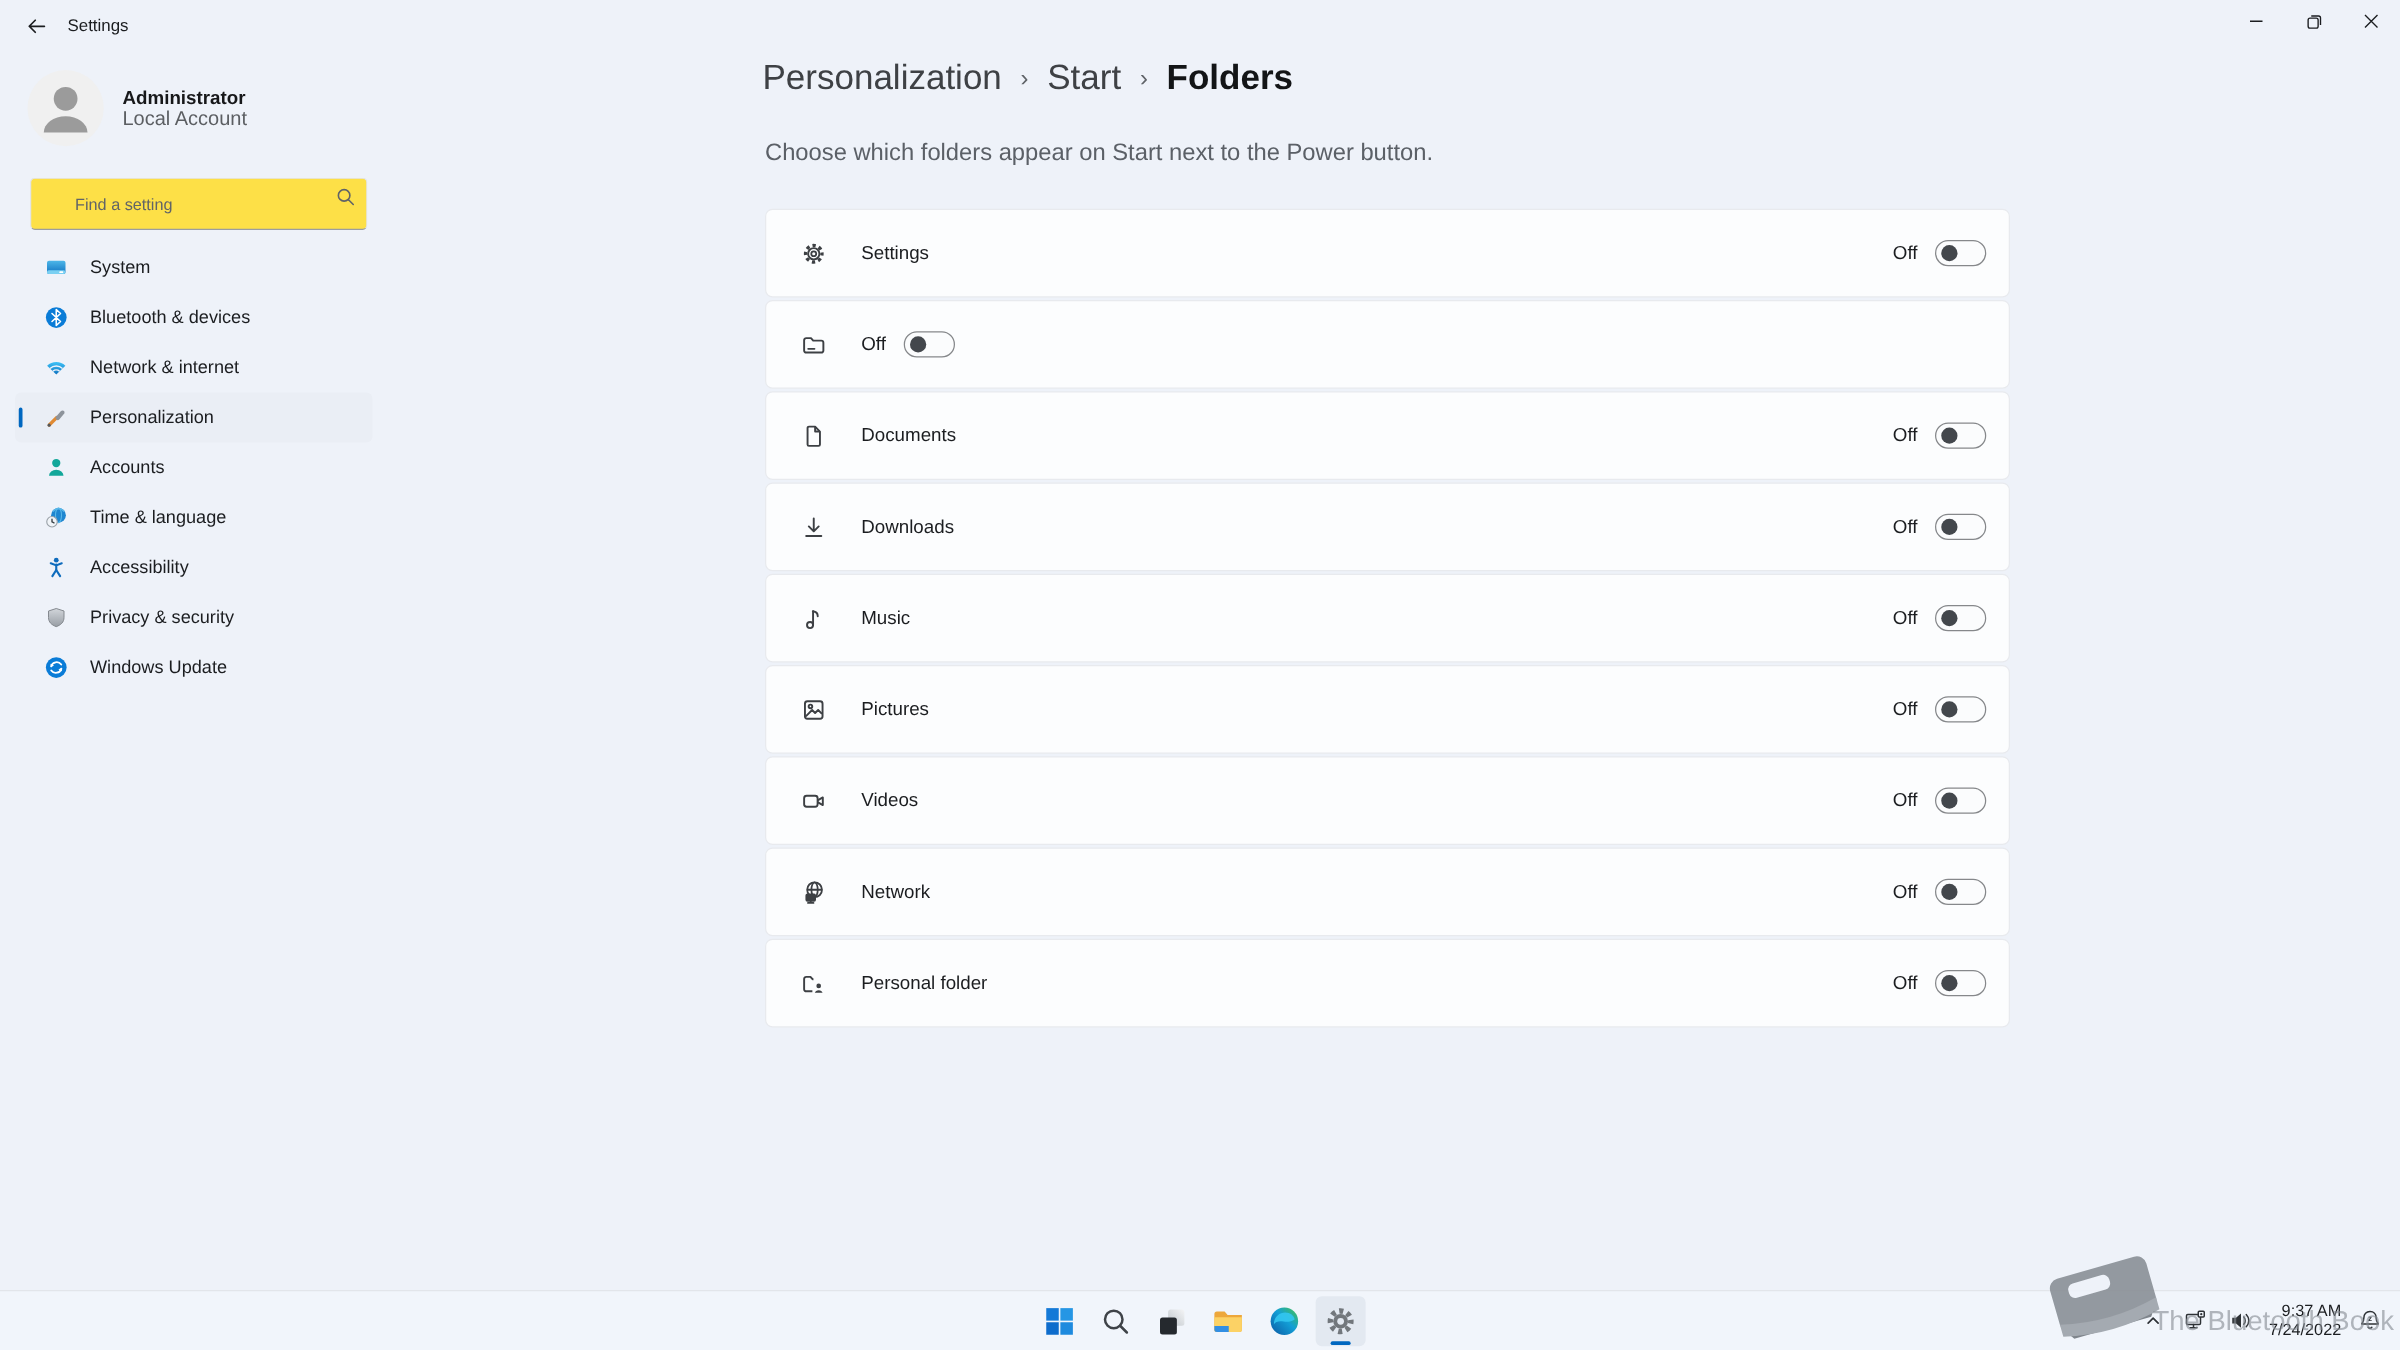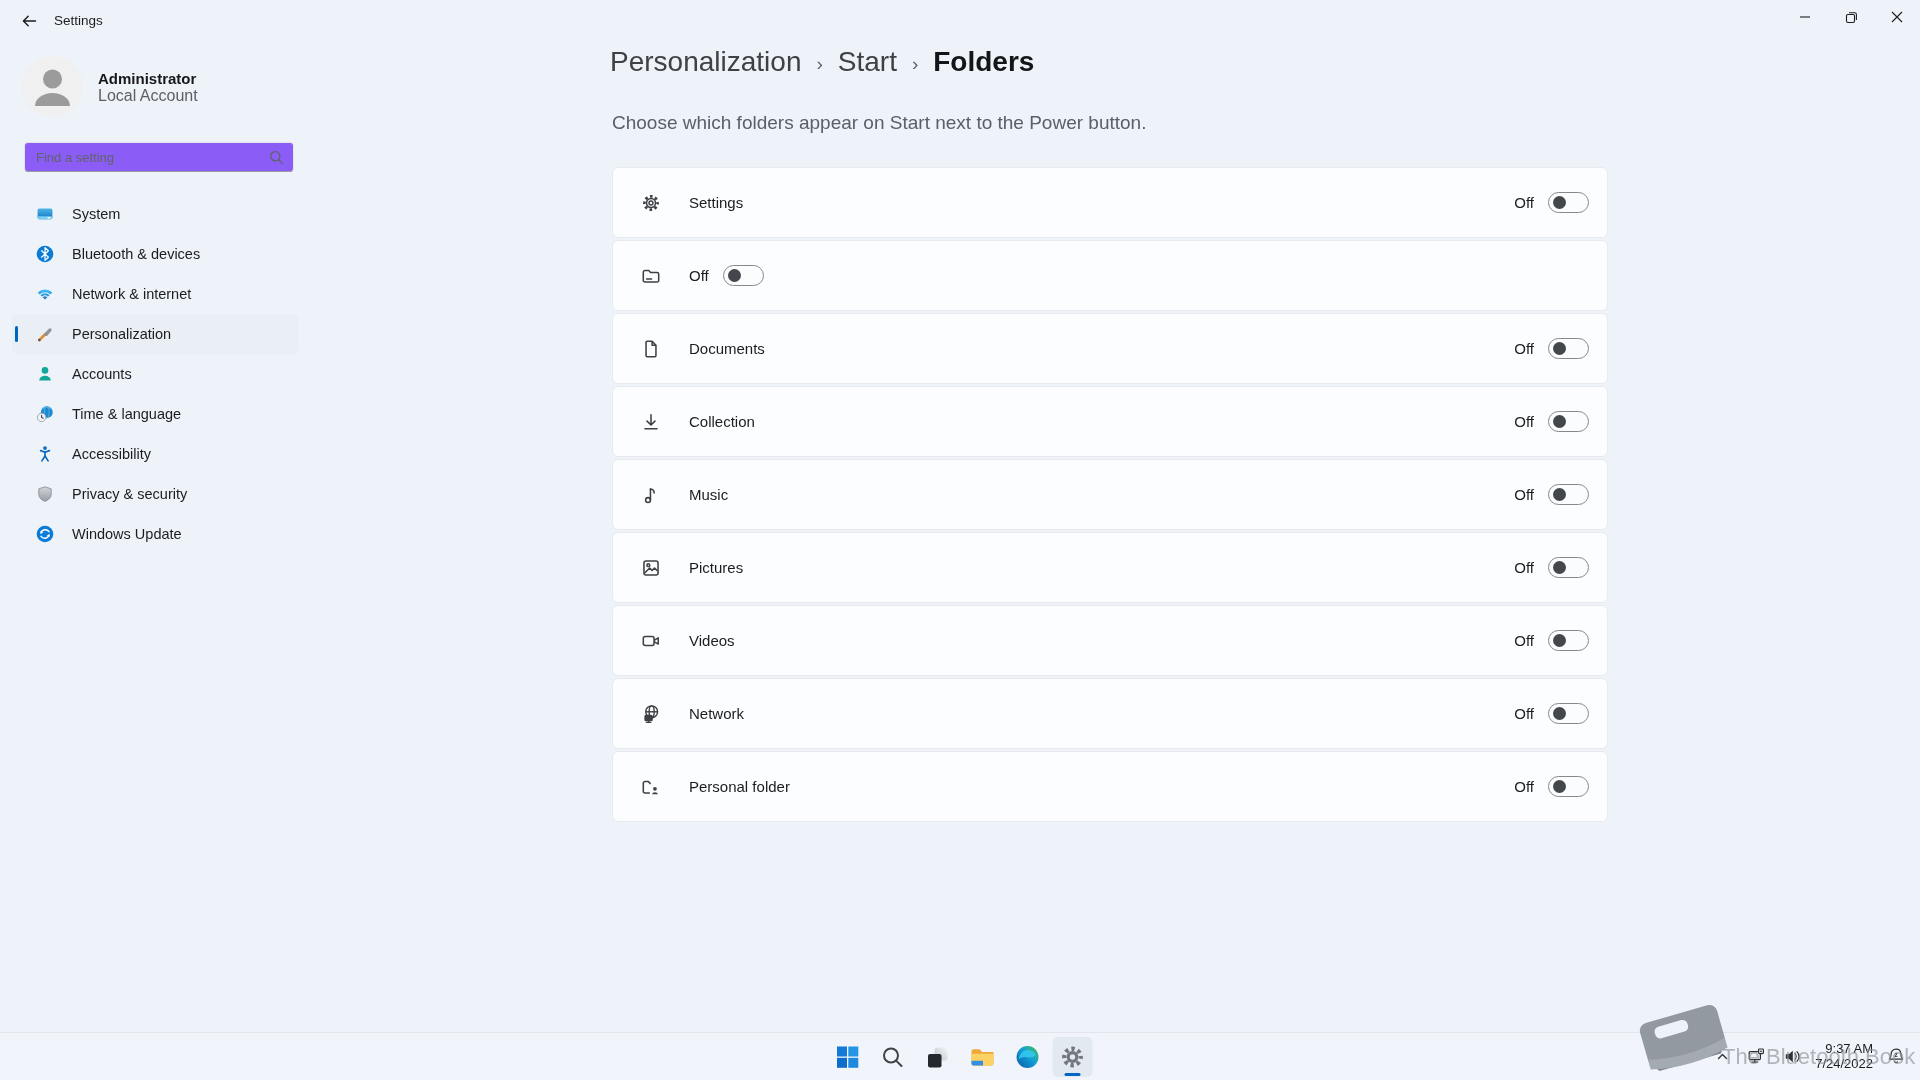--- a/index.html
+++ b/index.html
@@ -19,22 +19,22 @@
   .win-title { position:absolute; left:54px; top:13px; font-size:13.5px; color:#1b1d20; }
   .caption-controls { position:absolute; right:0; top:0; display:flex; }
   .cap-btn { width:46px; height:34px; display:flex; align-items:center; justify-content:center; cursor:pointer; }
 
   
   .account { position:absolute; left:22px; top:56px; display:flex; align-items:center; gap:15px; cursor:pointer; }
   .avatar { width:61px; height:61px; border-radius:50%; background:#f0f0f0; display:flex; align-items:center; justify-content:center; overflow:hidden; }
   .acct-name { font-size:15px; font-weight:bold; color:#17181a; line-height:19px; }
   .acct-type { font-size:16px; color:#5c5f63; line-height:16px; }
 
-  .search-box { position:absolute; left:24px; top:142px; width:270px; height:30px;
-    background:#8b5cf6; border:1px solid #e3e4e6; border-bottom:1px solid #9b9da0; border-radius:4px; }
+  .search-box { position:absolute; left:24px; top:142px; width:270px; height:42px;
+    background:#fde047; border:1px solid #e3e4e6; border-bottom:1px solid #9b9da0; border-radius:4px;padding-left:24px; }
   .search-box input { width:100%; height:100%; border:none; outline:none; background:transparent;
     font-family:"Liberation Sans",sans-serif; font-size:13px; color:#1b1d20; padding:0 30px 0 11px; }
   .search-box input::placeholder { color:#616467; }
   .search-glyph { position:absolute; right:9px; top:7px; }
 
   .nav { position:absolute; left:12px; top:194px; width:286px; }
   .nav-item { height:40px; display:flex; align-items:center; gap:17px; padding-left:23px;
     border-radius:5px; font-size:14.5px; color:#1b1d20; position:relative; cursor:pointer; }
   .nav-item.selected { background:#eaeef5; }
   .nav-item.selected::before { content:""; position:absolute; left:3px; top:12px; width:3px; height:16px;
@@ -308,21 +308,21 @@
         <span class="toggle-knob"></span>
       </span>
   </div>
 
   <div class="row">
     <span class="row-icon">
       <svg width="22" height="22" viewBox="0 0 20 20" fill="none" stroke="#3d4044" stroke-width="1.4" stroke-linecap="round" stroke-linejoin="round">
         <path d="M10 3.5 V12.5 M6.4 9.2 L10 12.8 L13.6 9.2 M4.5 16.2 h11"></path>
       </svg>
     </span>
-    <span class="row-label">Collection</span>
+    <span class="row-label">Downloads</span>
     <span class="row-state">Off</span>
     <span class="toggle">
         <span class="toggle-knob"></span>
       </span>
   </div>
 
   <div class="row">
     <span class="row-icon">
       <svg width="22" height="22" viewBox="0 0 20 20" fill="none" stroke="#3d4044" stroke-width="1.4" stroke-linecap="round">
         <circle cx="7.3" cy="14.6" r="2.2"></circle>

